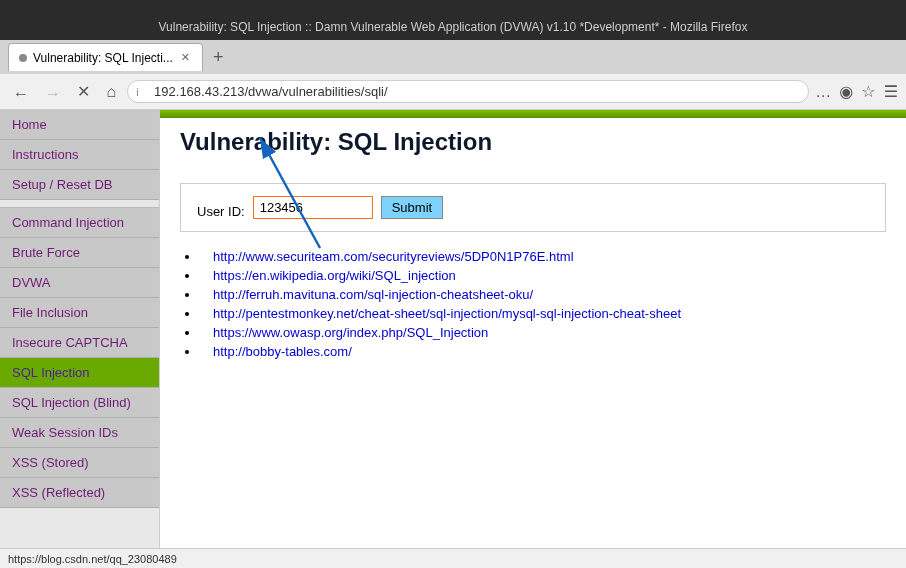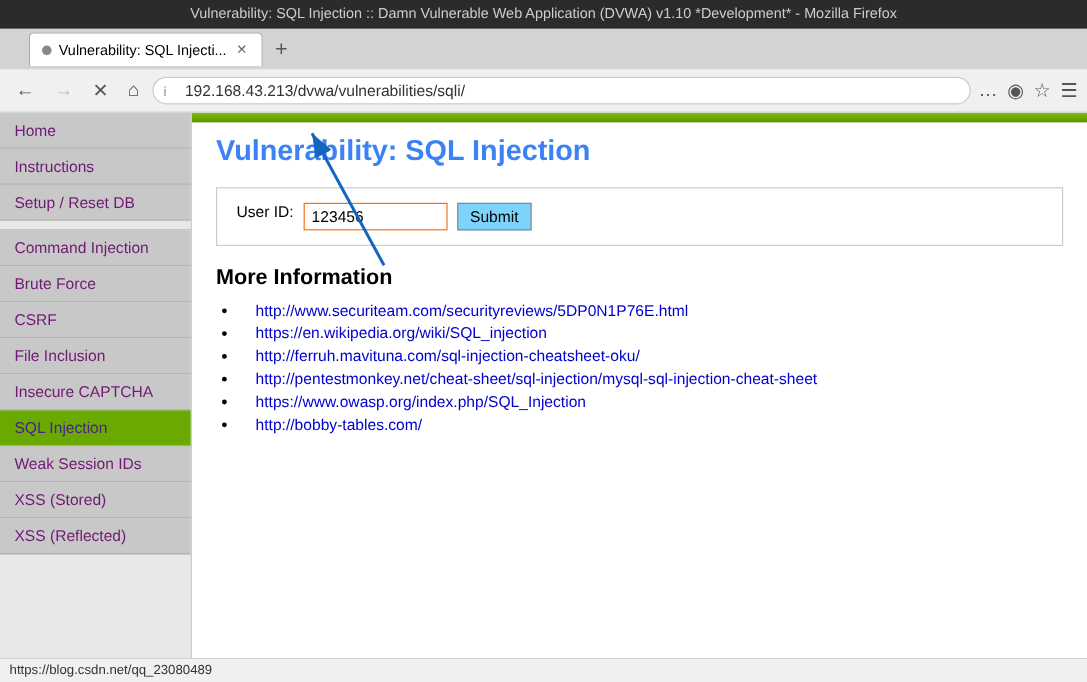--- a/index.html
+++ b/index.html
@@ -4,29 +4,29 @@
   <style>
     * { margin: 0; padding: 0; box-sizing: border-box; }
     body { font-family: Arial, sans-serif; font-size: 14px; background: #fff; overflow: hidden; }
 
     
     .title-bar {
       background: #2b2b2b;
       color: #ccc;
       font-size: 12px;
       text-align: center;
-      padding: 4px 0;
+      padding: 20px 0;
       height: 24px;
     }
     .tab-bar {
       background: #d3d3d3;
       display: flex;
       align-items: center;
       height: 34px;
-      padding: 0 24px;
+      padding: 0 8px;
       gap: 4px;
     }
     .tab-active {
       background: #fff;
       border-top: 1px solid #aaa;
       border-left: 1px solid #aaa;
       border-right: 1px solid #aaa;
       border-radius: 4px 4px 0 0;
       padding: 4px 10px;
       font-size: 12px;
@@ -137,30 +137,30 @@
       background: linear-gradient(to bottom, #7dc000, #5a9000);
     }
 
     .main-inner {
       padding: 10px 20px 20px 20px;
     }
 
     .page-title {
       font-size: 24px;
       font-weight: bold;
-      color: #3b82f6;
-      margin-bottom: 16px;
+      color: #0f172a;
+      margin-bottom: 27px;
     }
 
     .form-box {
       border: 1px solid #ccc;
       padding: 12px 16px;
       margin-bottom: 16px;
       display: flex;
-      align-items: flex-start;
+      align-items: flex-end;
       gap: 8px;
     }
     .form-label { font-size: 13px; }
     .form-input {
       border: 1px solid #f97316;
       padding: 3px 6px;
       font-size: 13px;
       width: 120px;
     }
     .form-submit {
@@ -251,24 +251,25 @@
 
 <div class="page-content">
 
   <nav class="sidebar">
     <a class="sidebar-item">Home</a>
     <a class="sidebar-item">Instructions</a>
     <a class="sidebar-item">Setup / Reset DB</a>
     <div class="sidebar-divider"></div>
     <a class="sidebar-item">Command Injection</a>
     <a class="sidebar-item">Brute Force</a>
-    <a class="sidebar-item">CSRF</a>
+    <a class="sidebar-item">DVWA</a>
     <a class="sidebar-item">File Inclusion</a>
     <a class="sidebar-item">Insecure CAPTCHA</a>
     <a class="sidebar-item active">SQL Injection</a>
+    <a class="sidebar-item">SQL Injection (Blind)</a>
     <a class="sidebar-item">Weak Session IDs</a>
     <a class="sidebar-item">XSS (Stored)</a>
     <a class="sidebar-item">XSS (Reflected)</a>
   </nav>
 
   <div class="main-area">
     <div class="green-bar"></div>
     <div class="main-inner">
       <h1 class="page-title">Vulnerability: SQL Injection</h1>
 
@@ -282,21 +283,20 @@
         <svg style="position:absolute; top:-120px; left:60px; width:120px; height:130px; pointer-events:none;">
           <defs>
             <marker id="arrowhead" markerWidth="8" markerHeight="6" refX="8" refY="3" orient="auto">
               <polygon points="0 0, 8 3, 0 6" fill="#1565C0"></polygon>
             </marker>
           </defs>
           <line x1="80" y1="120" x2="20" y2="10" stroke="#1565C0" stroke-width="2.5" marker-end="url(#arrowhead)"></line>
         </svg>
       </div>
 
-      <h2 class="more-info-title">More Information</h2>
       <ul class="links-list">
         <li><a href="#">http://www.securiteam.com/securityreviews/5DP0N1P76E.html</a></li>
         <li><a href="#">https://en.wikipedia.org/wiki/SQL_injection</a></li>
         <li><a href="#">http://ferruh.mavituna.com/sql-injection-cheatsheet-oku/</a></li>
         <li><a href="#">http://pentestmonkey.net/cheat-sheet/sql-injection/mysql-sql-injection-cheat-sheet</a></li>
         <li><a href="#">https://www.owasp.org/index.php/SQL_Injection</a></li>
         <li><a href="#">http://bobby-tables.com/</a></li>
       </ul>
 
       <div class="watermark">https://blog.csdn.net/qq_23080489</div>

